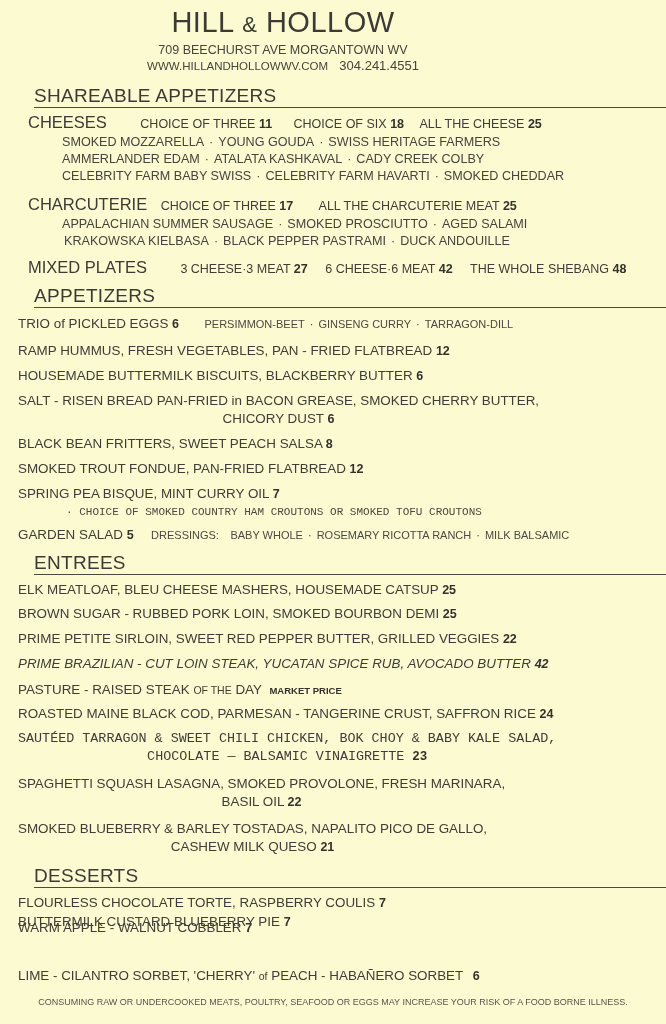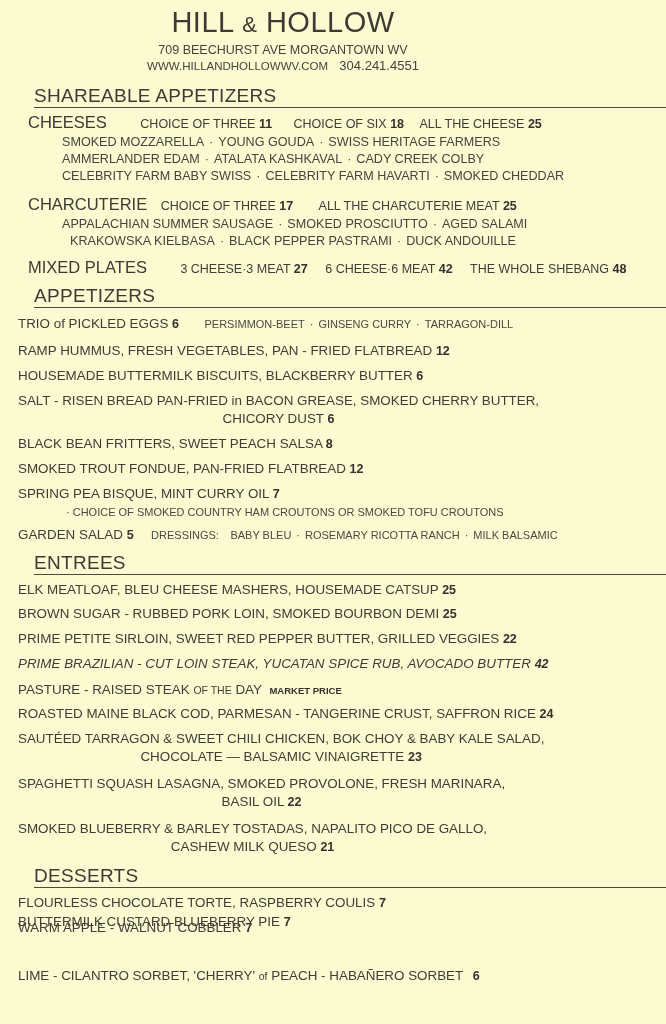--- a/index.html
+++ b/index.html
@@ -74,21 +74,21 @@
 <div class="row" style="top:196px; left:28px;">
   <span class="cat">CHARCUTERIE</span>
   <span style="display:inline-block;width:6px"></span>
   <span class="opt"><span>CHOICE OF THREE</span> <b>17</b></span>
   <span style="display:inline-block;width:18px"></span>
   <span class="opt"><span>ALL THE CHARCUTERIE MEAT</span> <b>25</b></span>
 </div>
 <div class="row list" style="top:216px; left:62px;">
   <span>APPALACHIAN SUMMER SAUSAGE</span><span class="dot">·</span><span>SMOKED PROSCIUTTO</span><span class="dot">·</span><span>AGED SALAMI</span>
 </div>
-<div class="row list" style="top:233px; left:70px;">
+<div class="row list" style="top:233px; left:64px;">
   <span>KRAKOWSKA KIELBASA</span><span class="dot">·</span><span>BLACK PEPPER PASTRAMI</span><span class="dot">·</span><span>DUCK ANDOUILLE</span>
 </div>
 
 <div class="row" style="top:259px; left:28px;">
   <span class="cat">MIXED PLATES</span>
   <span style="display:inline-block;width:26px"></span>
   <span class="opt small-caps"><span>3 CHEESE·3 MEAT</span> <b>27</b></span>
   <span style="display:inline-block;width:10px"></span>
   <span class="opt small-caps"><span>6 CHEESE·6 MEAT</span> <b>42</b></span>
   <span style="display:inline-block;width:10px"></span>
@@ -114,27 +114,27 @@
 </div>
 <div class="row" style="top:436px;">
   <span>BLACK BEAN FRITTERS, SWEET PEACH SALSA</span> <b class="price">8</b>
 </div>
 <div class="row" style="top:461px;">
   <span>SMOKED TROUT FONDUE, PAN-FRIED FLATBREAD</span> <b class="price">12</b>
 </div>
 <div class="row" style="top:486px;">
   <span>SPRING PEA BISQUE, MINT CURRY OIL</span> <b class="price">7</b>
 </div>
-<div class="row sub" style="top:504px; left:66px;">· CHOICE OF SMOKED COUNTRY HAM CROUTONS OR SMOKED TOFU CROUTONS</div>
+<div class="row sub" style="top:504px; left:66px;font-family:Liberation Mono, monospace;">· CHOICE OF SMOKED COUNTRY HAM CROUTONS OR SMOKED TOFU CROUTONS</div>
 <div class="row" style="top:527px;">
   <span>GARDEN SALAD</span> <b class="price">5</b>
   <span style="display:inline-block;width:10px"></span>
   <span class="sub">DRESSINGS:</span>
   <span style="display:inline-block;width:4px"></span>
-  <span class="sub">BABY BLEU</span><span class="dot sub">·</span><span class="sub">ROSEMARY RICOTTA RANCH</span><span class="dot sub">·</span><span class="sub">MILK BALSAMIC</span>
+  <span class="sub">BABY WHOLE</span><span class="dot sub">·</span><span class="sub">ROSEMARY RICOTTA RANCH</span><span class="dot sub">·</span><span class="sub">MILK BALSAMIC</span>
 </div>
 
 <div class="section-head" style="top:552px;">ENTREES</div>
 
 <div class="row" style="top:582px;">
   <span>ELK MEATLOAF, BLEU CHEESE MASHERS, HOUSEMADE CATSUP</span> <b class="price">25</b>
 </div>
 <div class="row" style="top:606px;">
   <span>BROWN SUGAR - RUBBED PORK LOIN, SMOKED BOURBON DEMI</span> <b class="price">25</b>
 </div>
@@ -144,21 +144,21 @@
 <div class="row" style="top:656px;font-style:italic;">
   <span>PRIME BRAZILIAN - CUT LOIN STEAK, YUCATAN SPICE RUB, AVOCADO BUTTER</span> <b class="price">42</b>
 </div>
 <div class="row" style="top:682px;">
   <span>PASTURE - RAISED STEAK</span> <span class="small-caps">OF THE</span> <span>DAY</span>
   <b class="price" style="font-size:9.5px; margin-left:4px;">MARKET PRICE</b>
 </div>
 <div class="row" style="top:706px;">
   <span>ROASTED MAINE BLACK COD, PARMESAN - TANGERINE CRUST, SAFFRON RICE</span> <b class="price">24</b>
 </div>
-<div class="row" style="top:731px;">
+<div class="row" style="top:731px;font-family:Liberation Mono, monospace;">
   <div>SAUTÉED TARRAGON &amp; SWEET CHILI CHICKEN, BOK CHOY &amp; BABY KALE SALAD,</div>
   <div style="margin-top:2px"><span>CHOCOLATE — BALSAMIC VINAIGRETTE</span> <b class="price">23</b></div>
 </div>
 <div class="row" style="top:776px;">
   <div>SPAGHETTI SQUASH LASAGNA, SMOKED PROVOLONE, FRESH MARINARA,</div>
   <div style="margin-top:2px"><span>BASIL OIL</span> <b class="price">22</b></div>
 </div>
 <div class="row" style="top:821px;">
   <div>SMOKED BLUEBERRY &amp; BARLEY TOSTADAS, NAPALITO PICO DE GALLO,</div>
   <div style="margin-top:2px"><span>CASHEW MILK QUESO</span> <b class="price">21</b></div>
@@ -174,13 +174,14 @@
 </div>
 <div class="row" style="top:914px;">
   <span>BUTTERMILK CUSTARD BLUEBERRY PIE</span> <b class="price">7</b>
 </div>
 <div class="row" style="top:968px;">
   <span>LIME - CILANTRO SORBET, 'CHERRY'</span> <span class="small-caps">of</span> <span>PEACH - HABAÑERO SORBET</span>
   <b class="price" style="margin-left:6px;">6</b>
 </div>
 
 <div class="footer" style="top:996px;">
+  <div>CONSUMING RAW OR UNDERCOOKED MEATS, POULTRY, SEAFOOD OR EGGS MAY INCREASE YOUR RISK OF A FOOD BORNE ILLNESS.</div>
 </div>
 
 </body></html>

